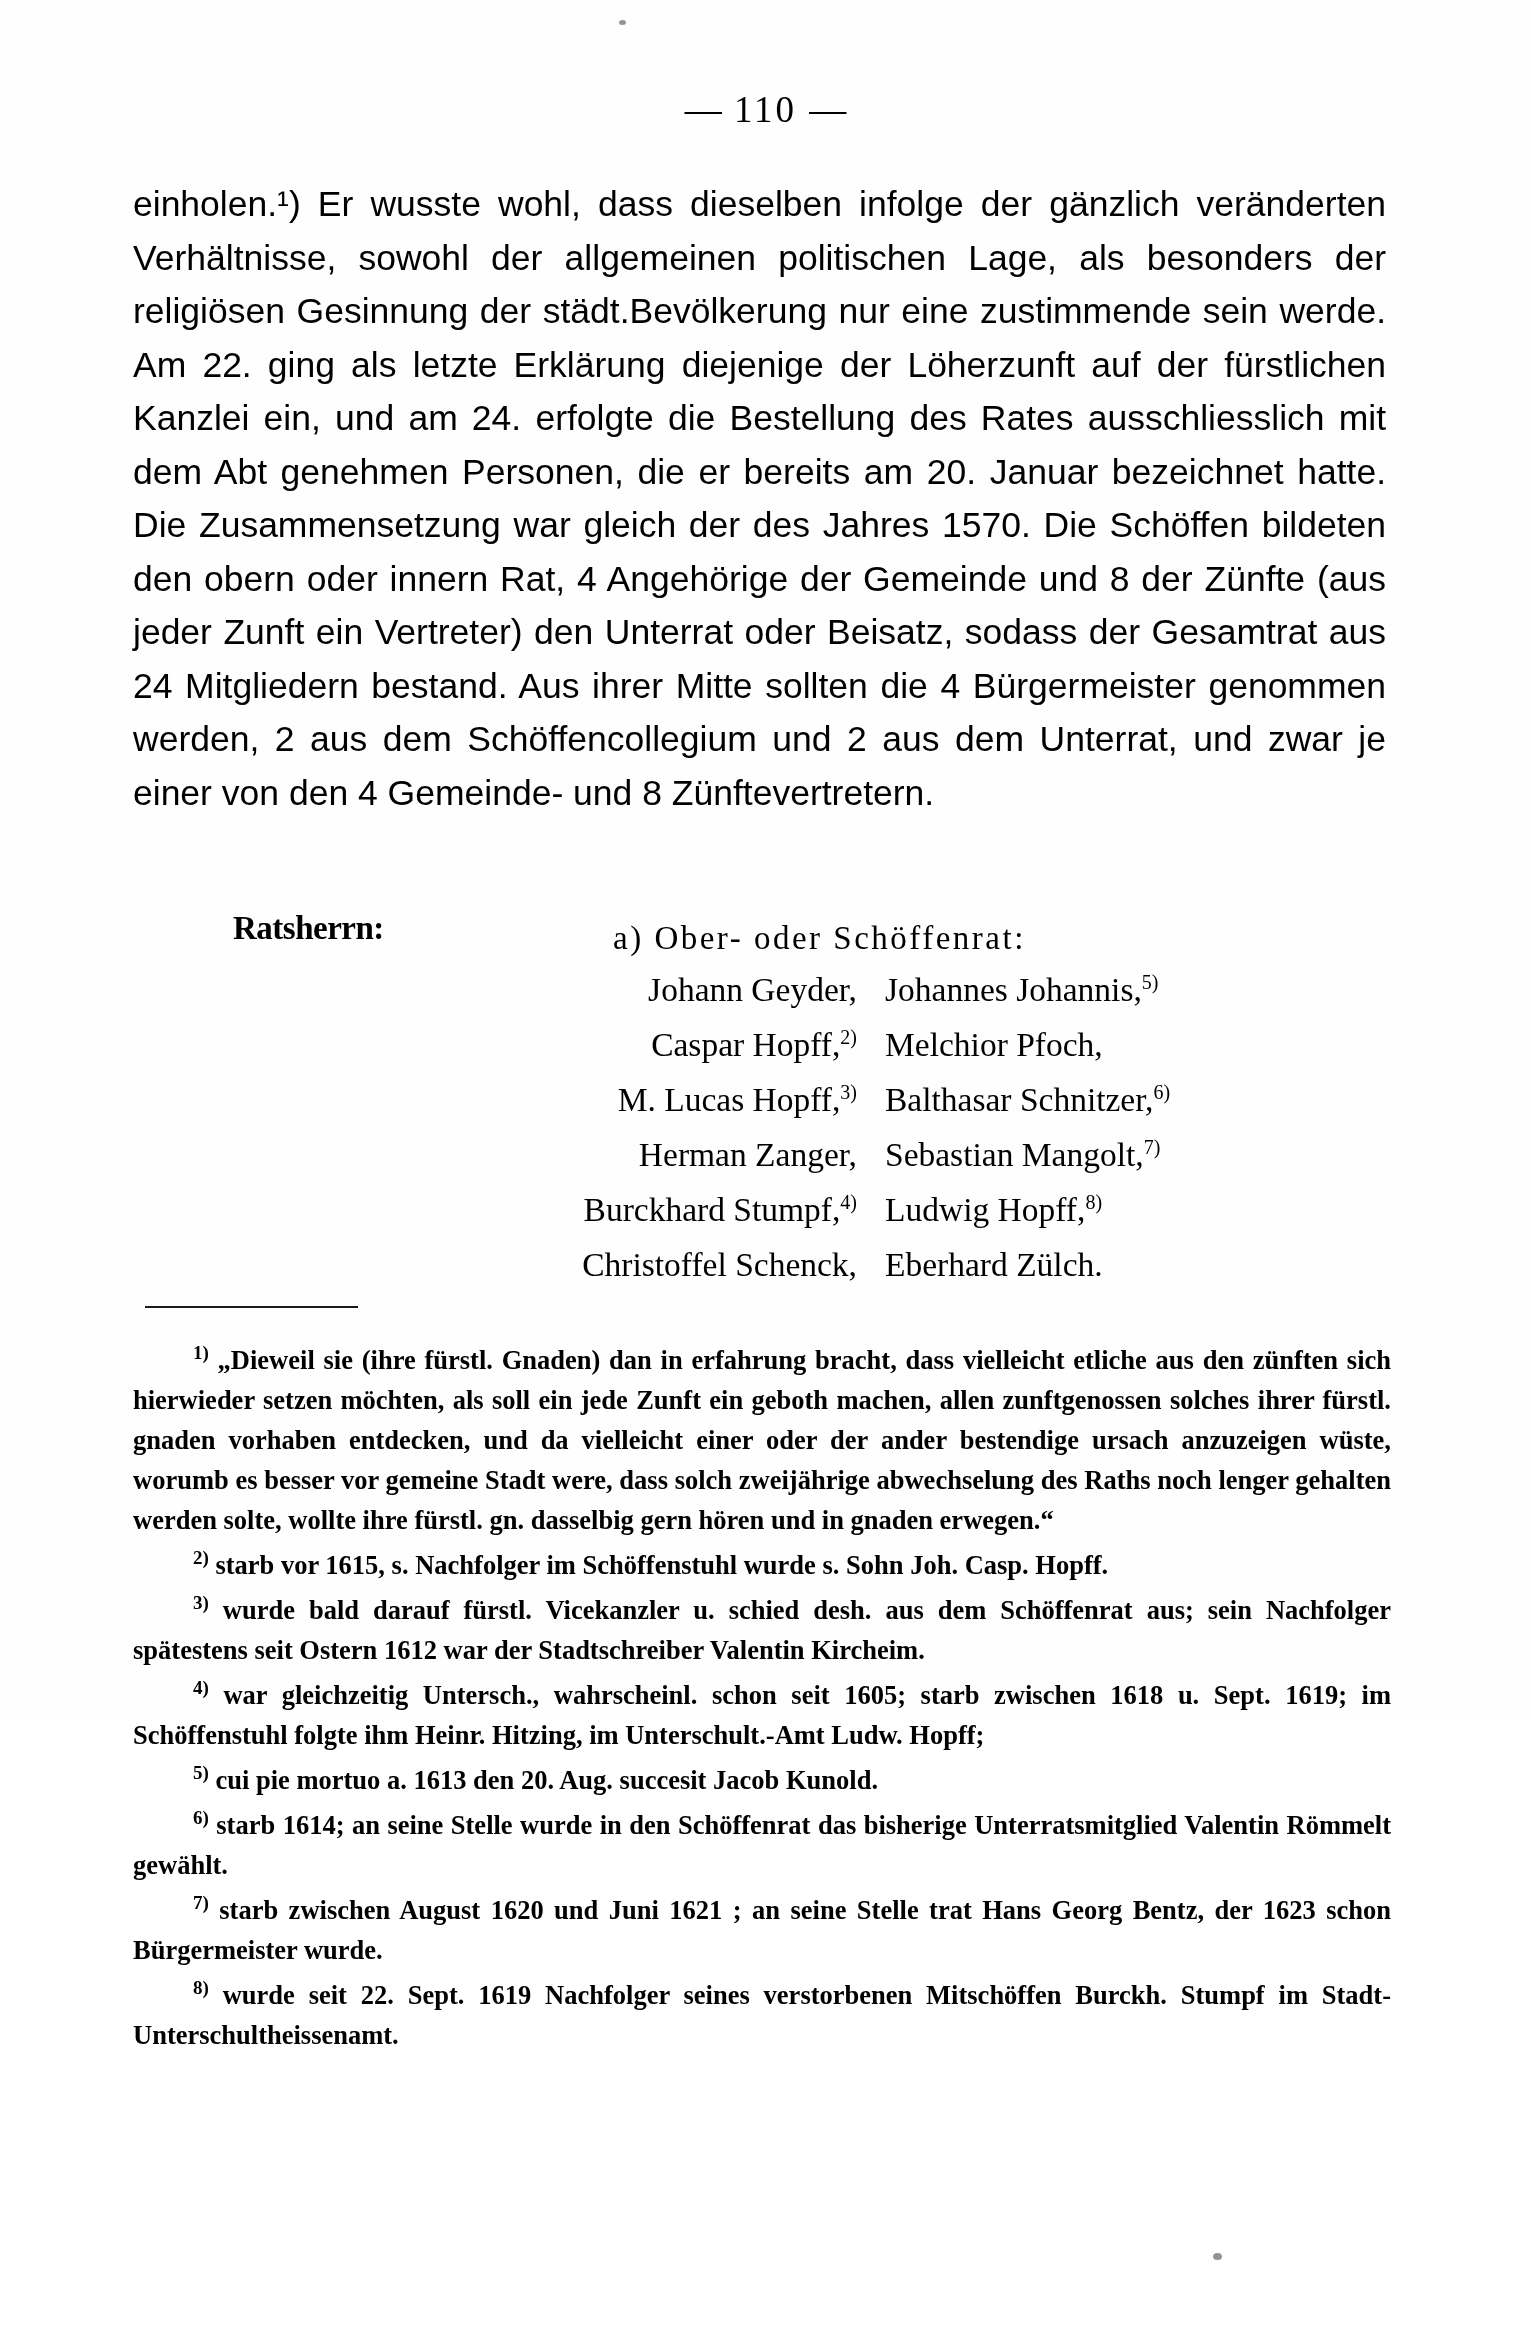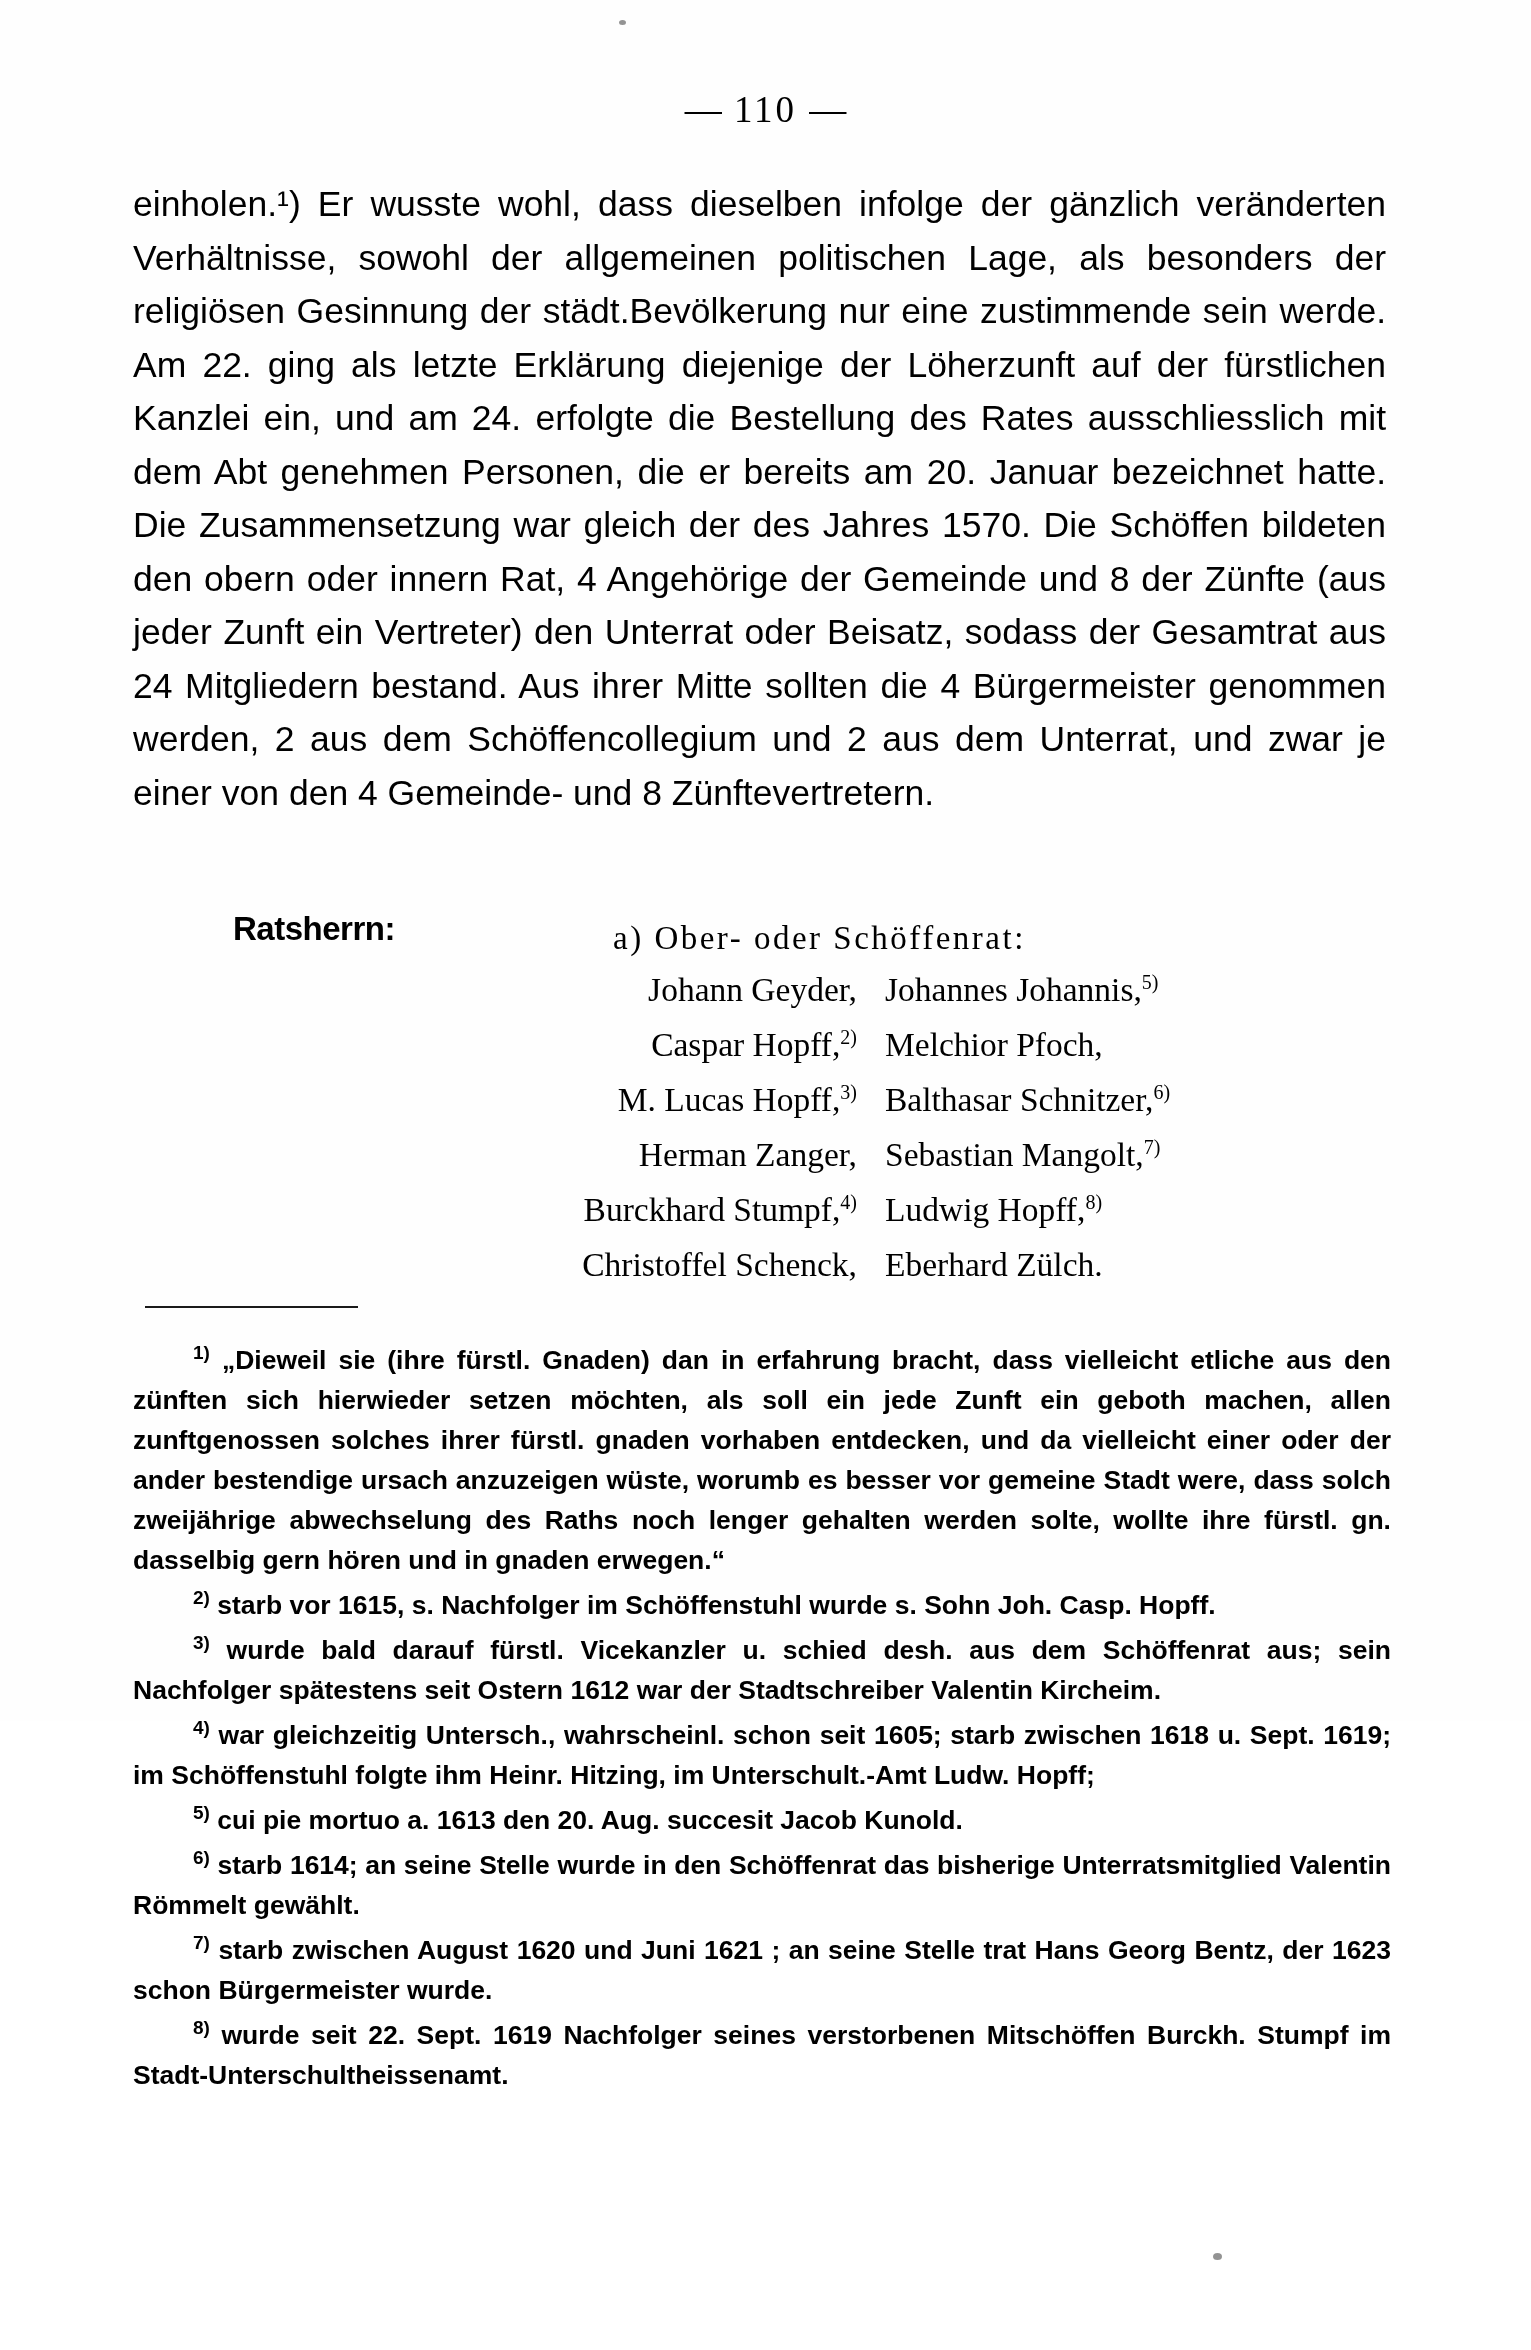--- a/index.html
+++ b/index.html
@@ -62,21 +62,21 @@
     left: 133px;
     top: 900px;
     width: 1253px;
   }
   .rats-label {
     position: absolute;
     left: 100px;
     top: 10px;
     font-size: 33px;
     font-weight: bold;
-    font-family: Liberation Sans, sans-serif;
+    font-family: Liberation Serif, serif;
     letter-spacing: -0.5px;
   }
   .rats-heading {
     position: absolute;
     left: 480px;
     top: 20px;
     font-size: 33px;
     letter-spacing: 2.5px;
     white-space: nowrap;
   }
@@ -118,21 +118,21 @@
 
   
   .footnotes {
     position: absolute;
     left: 133px;
     top: 1340px;
     width: 1258px;
     font-size: 26.5px;
     line-height: 40px;
     text-align: justify;
-    font-family: Liberation Sans, sans-serif;
+    font-family: Liberation Serif, serif;
     font-weight: bold;
   }
   .footnotes .fn {
     margin: 0 0 5px 0;
     text-indent: 60px;
   }
   .footnotes .fnsup {
     font-size: 19px;
     vertical-align: super;
     line-height: 0;

